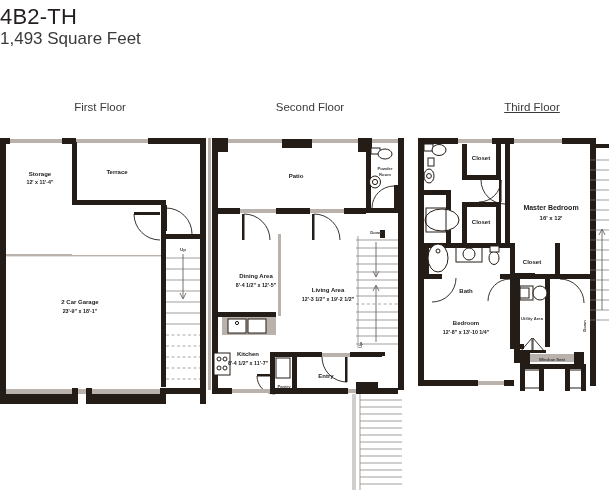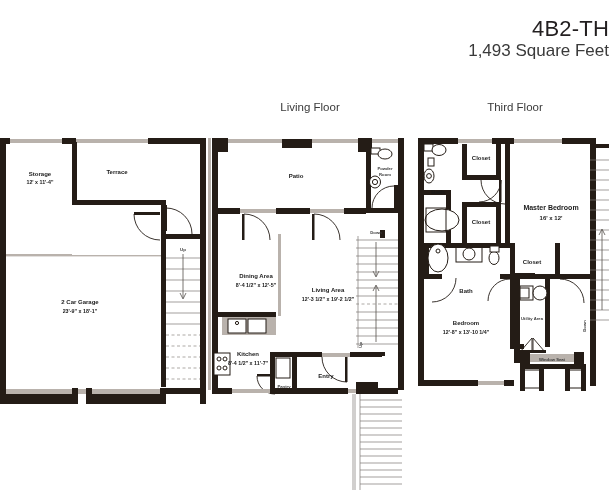--- a/index.html
+++ b/index.html
@@ -14,22 +14,22 @@
     color: #231f20;
     overflow: hidden;
     position: relative;
   }
   .page {
     position: relative;
     width: 609px;
     height: 497px;
   }
   .header {
-    text-align: right;
-    padding-top: 16px;
+    text-align: left;
+    padding-top: 4px;
   }
   .plan-title {
     font-size: 22px;
     font-weight: 400;
     letter-spacing: 0.2px;
     color: #231f20;
     line-height: 26px;
   }
   .plan-subtitle {
     font-size: 13.5px;
@@ -52,21 +52,21 @@
   }
   .floor-label {
     position: absolute;
     font-size: 11.5px;
     color: #3a3a3a;
     text-align: center;
     white-space: nowrap;
   }
   .fl-1 { left: 40px;  width: 120px; }
   .fl-2 { left: 250px; width: 120px; }
-  .fl-3 { left: 455px; width: 120px; }
+  .fl-3 { left: 472px; width: 120px; text-decoration: underline; }
 
   .floors {
     position: absolute;
     top: 130px;
     left: 0;
     width: 609px;
     height: 360px;
   }
   .floor {
     position: absolute;
@@ -123,21 +123,22 @@
 <body>
 
 <div class="page">
 
   <div class="header">
     <div class="plan-title">4B2-TH</div>
     <div class="plan-sqft">1,493 Square Feet</div>
   </div>
 
   <div class="floor-labels">
-    <div class="floor-label fl-2">Living Floor</div>
+    <div class="floor-label fl-1">First Floor</div>
+    <div class="floor-label fl-2">Second Floor</div>
     <div class="floor-label fl-3">Third Floor</div>
   </div>
 
   <div class="floors">
 
     <div class="floor f1">
       <svg width="206" height="290" viewBox="0 0 206 290">
 
         <g>
 

